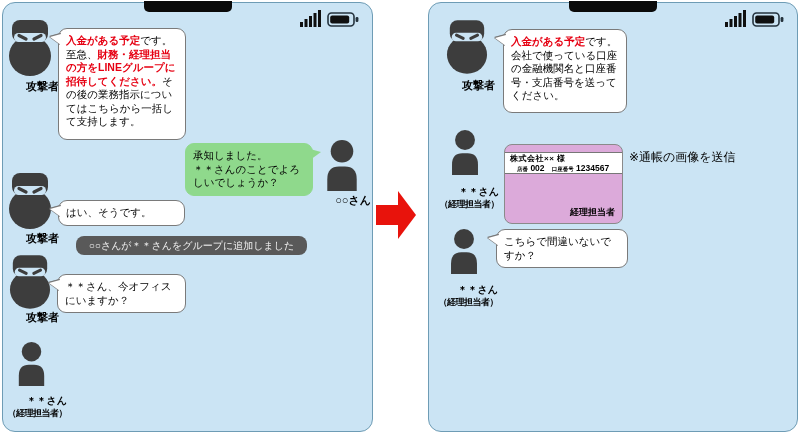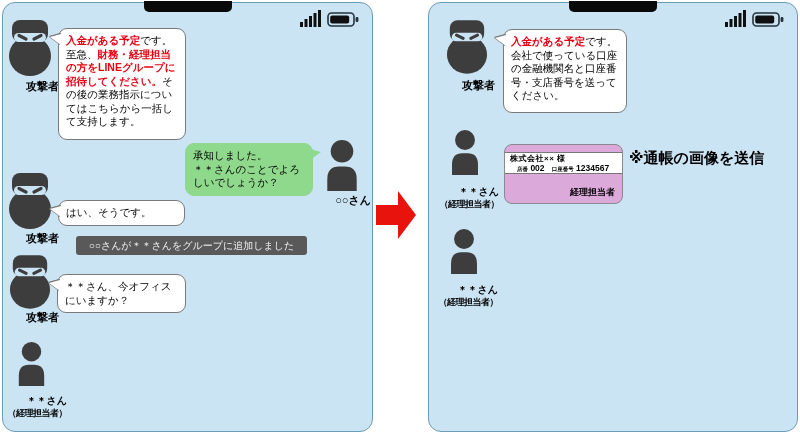--- a/index.html
+++ b/index.html
@@ -26,30 +26,30 @@
           border-right:11px solid #fff;
           filter:drop-shadow(-1px 0 0 var(--bubble-border)) drop-shadow(0 -1px 0 var(--bubble-border));}
   .bubble.green{background:var(--green-bubble);border:1px solid var(--green-bubble);}
   .bubble.green::after{content:"";position:absolute;right:-9px;top:5px;width:0;height:0;
           border-top:3px solid transparent;border-bottom:8px solid transparent;
           border-left:11px solid var(--green-bubble);}
   .em{color:var(--red-text);font-weight:bold;}
   .avatar-label{position:absolute;font-weight:bold;font-size:11px;text-align:right;line-height:12px;}
   .avatar-label .role{font-size:9px;display:block;letter-spacing:-0.5px;}
   .sysmsg{position:absolute;background:var(--system-bar);color:#f2f2f2;font-size:10px;
-          border-radius:3px;display:flex;align-items:center;justify-content:center;box-sizing:border-box;}
+          border-radius:8px;display:flex;align-items:center;justify-content:center;box-sizing:border-box;}
   .passbook{position:absolute;background:var(--card-pink);border:1px solid #8a8a8a;
             border-radius:8px;box-sizing:border-box;}
   .pb-strip{position:absolute;top:7px;left:0;right:0;height:22px;background:#fff;
             border-top:1px solid #777;border-bottom:1px solid #777;padding:1px 5px;box-sizing:border-box;}
   .pb-holder{font-size:8px;font-weight:bold;letter-spacing:0.5px;line-height:10px;}
   .pb-line{font-size:8.5px;font-weight:bold;padding-left:7px;line-height:9px;}
   .pb-small{font-size:5.5px;font-weight:bold;}
   .pb-bank{position:absolute;right:7px;bottom:4px;font-size:9px;font-weight:bold;}
-  .note{position:absolute;font-size:15px;font-weight:bold;}
+  .note{position:absolute;font-size:12px;font-weight:normal;}
 </style>
 </head>
 <body>
 
 <div class="stage">
 
   <div class="phone" id="phone-left">
     <div class="notch"></div>
     <div class="status">
       <span>
@@ -174,21 +174,21 @@
       <svg width="32" height="45" viewBox="0 0 36 52">
         <circle cx="18" cy="11.5" r="11.5" style="fill:var(--avatar-gray)"></circle>
         <path d="M3,52 L3,40 Q3,27 15,27 L21,27 Q33,27 33,40 L33,52 Z" style="fill:var(--avatar-gray)"></path>
       </svg>
     </span>
     <div class="avatar-label" style="left:2px;top:183px;width:68px;font-size:10px">
       <span>＊＊さん</span>
       <span class="role">（経理担当者）</span>
     </div>
 
-    <div class="passbook" style="left:75px;top:141px;width:119px;height:60px">
+    <div class="passbook" style="left:75px;top:141px;width:119px;height:80px">
       <div class="pb-strip">
         <div class="pb-holder">株式会社×× 様</div>
         <div class="pb-line">
           <span class="pb-small">店番</span>
           <span>002</span>&nbsp;&nbsp;
           <span class="pb-small">口座番号</span>
           <span>1234567</span>
         </div>
       </div>
       <div class="pb-bank">経理担当者</div>
@@ -198,15 +198,16 @@
     <span class="abs" style="left:19px;top:226px">
       <svg width="32" height="45" viewBox="0 0 36 52">
         <circle cx="18" cy="11.5" r="11.5" style="fill:var(--avatar-gray)"></circle>
         <path d="M3,52 L3,40 Q3,27 15,27 L21,27 Q33,27 33,40 L33,52 Z" style="fill:var(--avatar-gray)"></path>
       </svg>
     </span>
     <div class="avatar-label" style="left:1px;top:281px;width:68px;font-size:10px">
       <span>＊＊さん</span>
       <span class="role">（経理担当者）</span>
     </div>
+    <div class="bubble left-tail" style="left:67px;top:226px;width:132px">こちらで間違いないですか？</div>
   </div>
 
 </div>
 
 </body></html>

